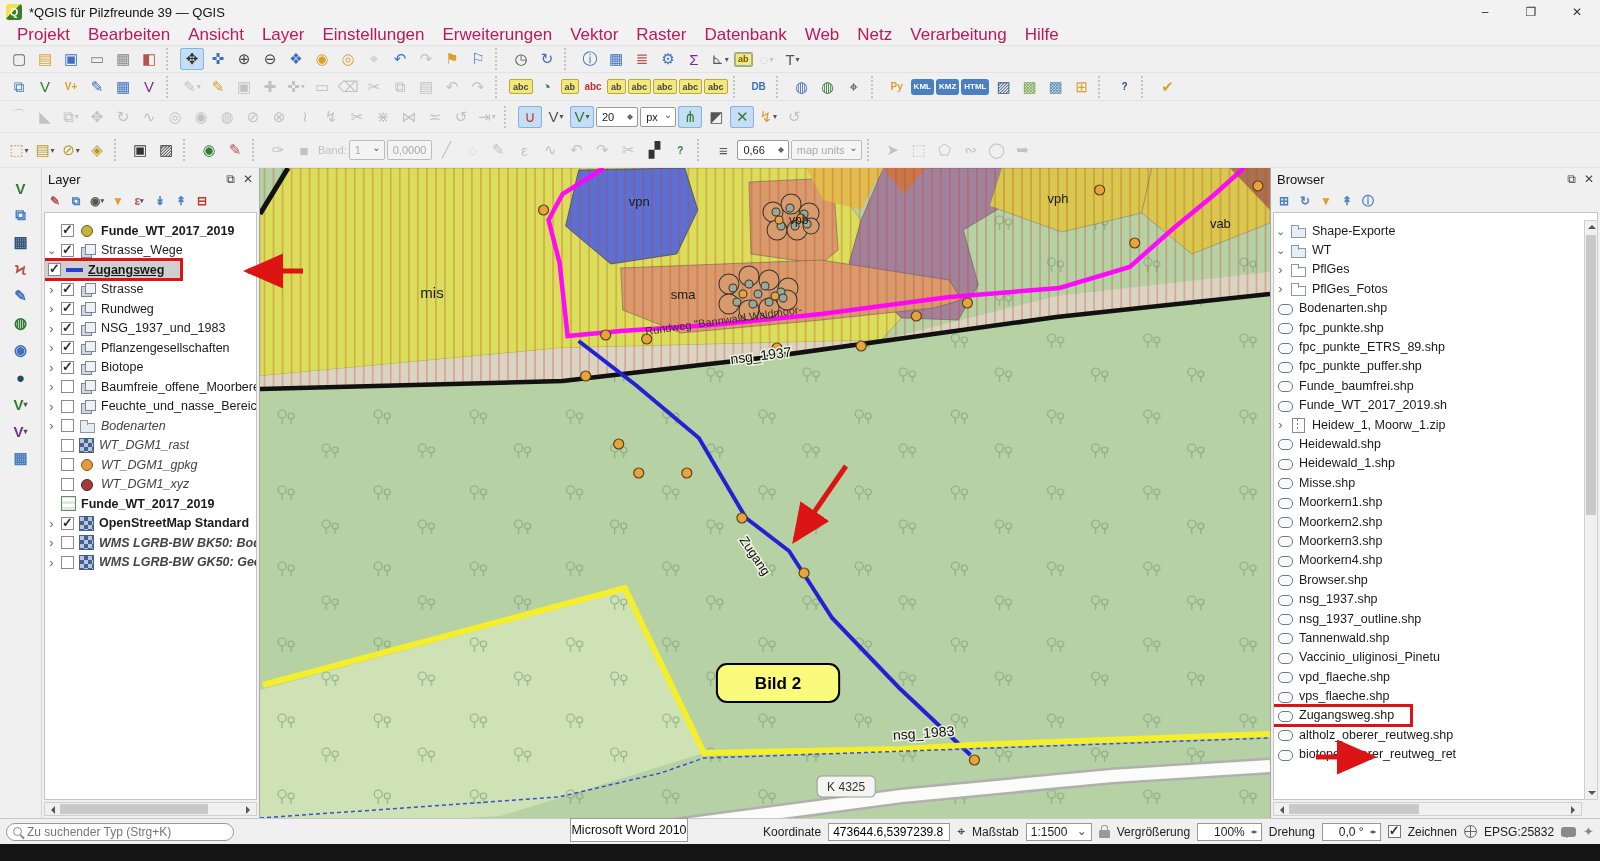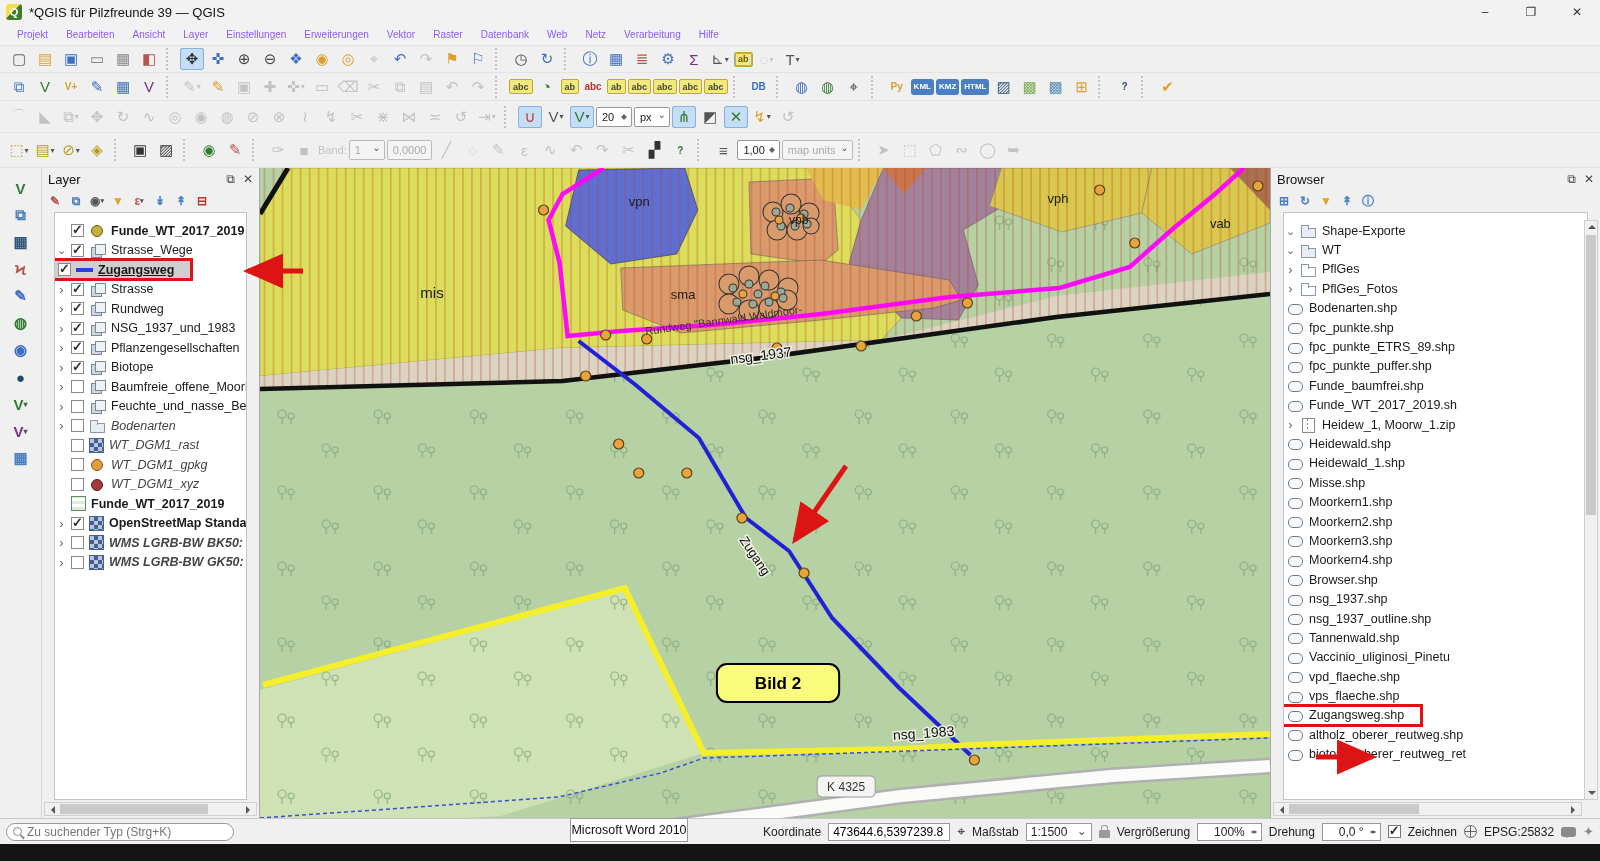--- a/index.html
+++ b/index.html
@@ -6,62 +6,62 @@
   html,body { width:1600px; height:861px; overflow:hidden; }
   body { font-family:"Liberation Sans", sans-serif; font-size:13px; background:#f0f0f0; color:#1a1a1a; position:relative; }
 
   
   .titlebar { position:absolute; left:0; top:0; width:1600px; height:24px; background:#f2f2f2; display:flex; align-items:center; padding-left:6px; }
   .qlogo { width:16px; height:16px; border-radius:3px; background:linear-gradient(135deg,#f4e04b 0 45%,#3b7d2a 45%); color:#fff; font-weight:bold; font-size:11px; display:flex; align-items:center; justify-content:center; margin-right:7px; }
   .titletext { font-size:13px; color:#111; }
   .winbtns { margin-left:auto; display:flex; height:24px; }
   .winbtn { width:46px; height:24px; display:flex; align-items:center; justify-content:center; font-size:12px; color:#333; }
   .menubar { position:absolute; left:0; top:24px; width:1600px; height:22px; background:#f2f2f2; display:flex; align-items:center; padding-left:8px; border-bottom:1px solid #e2e2e2; }
-  .menu-item { padding:2px 9px; font-size:10px; color:#8b5cf6; }
+  .menu-item { padding:2px 9px; font-size:17px; color:#be185d; }
 
   
   .tbrow { position:absolute; left:0; width:1600px; background:#f0f0f0; display:flex; align-items:center; padding-left:6px; border-bottom:1px solid #e3e3e3; }
   #tb1 { top:46px; height:27px; }
   #tb2 { top:73px; height:28px; }
   #tb3 { top:101px; height:32px; }
   #tb4 { top:133px; height:35px; }
   .tbi { width:24px; height:22px; flex:none; display:inline-flex; align-items:center; justify-content:center; font-size:15px; margin:0 1px; border-radius:3px; color:#444; position:relative; }
   .tbi.active { background:#c5ddf5; box-shadow:inset 0 0 0 1px #85b3e2; }
   .tbi.disabled { color:#c2c2c2 !important; }
   .tbi.dd::after { content:"▾"; font-size:8px; color:#555; margin-left:1px; }
   .tbi.disabled.dd::after { color:#c2c2c2; }
   .tbi.mini { font-size:10px; font-weight:bold; }
   .tbi.lab { width:auto; height:15px; padding:0 3px; font-size:9px; font-weight:bold; background:#f3e87c; border:1px solid #bba93a; border-radius:2px; }
   .tbi.chip { width:auto; height:16px; padding:0 3px; font-size:8px; font-weight:bold; background:#4a7fc1; color:#fff !important; border-radius:3px; }
   .tbi.sep { width:9px; height:22px; border-left:2px dotted #c3c3c3; margin:0 4px; border-radius:0; }
   .tbi.combo, .tbi.field, .tbi.spin { width:auto; min-width:36px; height:20px; background:#fff; border:1px solid #999; border-radius:2px; font-size:11px; padding:0 5px; justify-content:flex-start; color:#222; }
   .tbi.combo { padding-right:16px; }
   .tbi.combo::after { content:"⌄"; position:absolute; right:3px; top:1px; font-size:10px; color:#555; }
-  .tbi.spin { padding-right:14px; }
+  .tbi.spin { padding-right:23px; }
   .tbi.spin::before { content:""; position:absolute; right:4px; top:3px; border:3px solid transparent; border-bottom-color:#666; }
   .tbi.spin::after { content:""; position:absolute; right:4px; bottom:3px; border:3px solid transparent; border-top-color:#666; }
   .tbi.tlabel { width:auto; font-size:11px; color:#555; }
   .tbi.combo.disabled, .tbi.field.disabled, .tbi.spin.disabled { background:#f4f4f4; color:#aaa !important; border-color:#bbb; }
 
   
   .main { position:absolute; left:0; top:168px; width:1600px; height:650px; display:flex; }
   .leftdock { width:42px; background:#f0f0f0; border-right:1px solid #d7d7d7; padding-top:6px; }
   .ld-item { width:30px; height:26px; margin:1px auto; display:flex; align-items:center; justify-content:center; font-size:15px; font-weight:bold; border-radius:3px; }
   .ld-item.dd::after { content:"▾"; font-size:8px; color:#555; }
 
   .panel { background:#f0f0f0; display:flex; flex-direction:column; position:relative; }
   #layers-panel { width:218px; border-right:1px solid #a9a9a9; }
   #browser-panel { width:330px; border-left:1px solid #a9a9a9; }
   .phead { height:22px; display:flex; align-items:center; padding:0 6px; font-size:13px; color:#111; }
   .phead .sp { margin-left:auto; display:flex; gap:8px; }
   .phbtn { font-size:12px; color:#444; }
   .ptools { height:22px; display:flex; align-items:center; gap:3px; padding:0 4px; }
   .pti { width:18px; height:18px; display:flex; align-items:center; justify-content:center; font-size:12px; font-weight:bold; }
   .pti.dd::after { content:"▾"; font-size:7px; color:#555; }
-  .ptree { background:#fff; border:1px solid #c4c4c4; margin:0 12px; flex:1; overflow:hidden; padding-top:8px; position:relative; }
+  .ptree { background:#fff; border:1px solid #c4c4c4; margin:0 2px; flex:1; overflow:hidden; padding-top:8px; position:relative; }
 
   .trow { height:19.5px; display:flex; align-items:center; font-size:12.5px; white-space:nowrap; }
   #browser-panel .trow { height:19.4px; }
   .ex { width:13px; flex:none; color:#666; text-align:center; }
   .ex.open::before { content:"⌄"; font-size:11px; }
   .ex.closed::before { content:"›"; font-size:13px; }
   .ex.none { width:0; }
   .boxwrap { display:flex; align-items:center; padding:1px 3px; }
   .redbox { outline: 3px solid #dc1414; outline-offset:0; padding-right:16px; }
   .sel { background:#cfcfcf; }
@@ -310,21 +310,21 @@
     <span class="tbi disabled" title="raster-pencil">✎</span>
     <span class="tbi disabled" title="raster-epsilon">ε</span>
     <span class="tbi disabled" title="raster-curve">∿</span>
     <span class="tbi disabled" title="raster-undo">↶</span>
     <span class="tbi disabled" title="raster-redo">↷</span>
     <span class="tbi disabled" title="raster-cut">✂</span>
     <span class="tbi" title="serval-tools" style="color: rgb(51, 51, 51);">▞</span>
     <span class="tbi mini" title="serval-help" style="color: rgb(46, 125, 50);">?</span>
     <span class="tbi sep"></span>
     <span class="tbi" title="line-width-icon" style="color: rgb(85, 85, 85);">≡</span>
-    <span class="tbi spin" title="width-spin">1,00</span>
+    <span class="tbi spin" title="width-spin">0,66</span>
     <span class="tbi combo disabled" title="width-units">map units</span>
     <span class="tbi sep"></span>
     <span class="tbi disabled" title="select-pointer">➤</span>
     <span class="tbi disabled" title="select-rectangle">⬚</span>
     <span class="tbi disabled" title="select-polygon">⬠</span>
     <span class="tbi disabled" title="select-freehand">∾</span>
     <span class="tbi disabled" title="select-radius">◯</span>
     <span class="tbi disabled" title="flood-fill">➥</span>
   </div>
 

